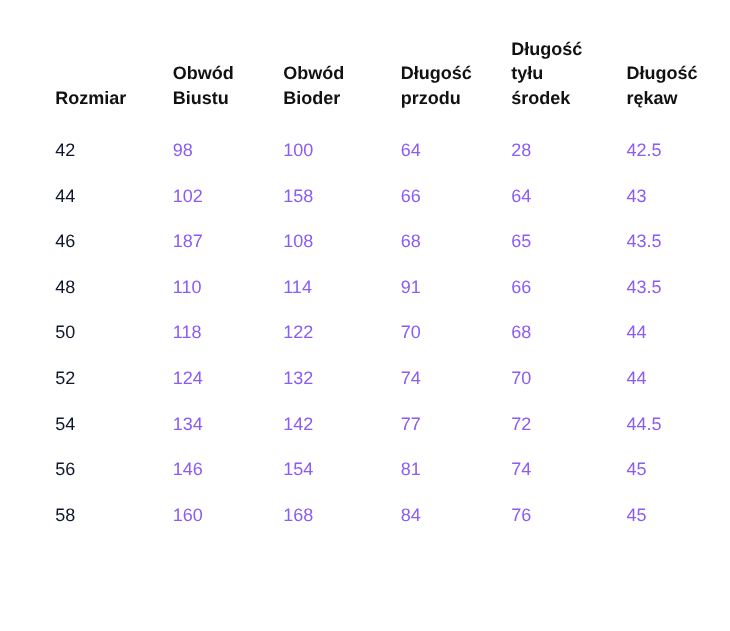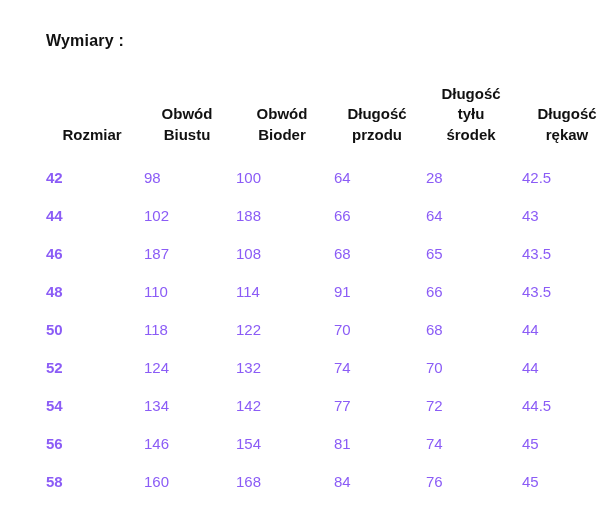--- a/index.html
+++ b/index.html
@@ -27,21 +27,21 @@
     color: #111111;
     letter-spacing: 0.2px;
     margin: 0 0 34px 0;
   }
   table.size-table {
     border-collapse: collapse;
     width: 100%;
     table-layout: fixed;
   }
   table.size-table th {
-    text-align: center;
+    text-align: left;
     vertical-align: bottom;
     font-size: 15px;
     font-weight: bold;
     color: #111111;
     line-height: 1.35;
     padding: 0 6px 14px 0;
   }
   table.size-table th.col-size { width: 92px; margin-left: 28px; }
   table.size-table th.col-bust { width: 86px; }
   table.size-table th.col-hip { width: 92px; }
@@ -50,31 +50,30 @@
   table.size-table th.col-sleeve { width: 90px; }
 
   table.size-table td {
     font-size: 15px;
     color: #8b5cf6;
     padding: 10px 6px 10px 0;
     vertical-align: middle;
     line-height: 1.2;
   }
   table.size-table td.size-cell {
-    font-weight: bold;
-    color: #8b5cf6;
+    font-weight: normal;
+    color: #0f172a;
   }
   .hdr-line { display: block; }
 </style>
 </head>
 <body>
 
 <div class="page">
 
-  <div class="heading">Wymiary :</div>
 
   <table class="size-table">
     <thead>
       <tr>
         <th class="col-size">
           <span class="hdr-line">Rozmiar</span>
         </th>
         <th class="col-bust">
           <span class="hdr-line">Obwód</span>
           <span class="hdr-line">Biustu</span>
@@ -103,21 +102,21 @@
         <td class="size-cell">42</td>
         <td>98</td>
         <td>100</td>
         <td>64</td>
         <td>28</td>
         <td>42.5</td>
       </tr>
       <tr>
         <td class="size-cell">44</td>
         <td>102</td>
-        <td>188</td>
+        <td>158</td>
         <td>66</td>
         <td>64</td>
         <td>43</td>
       </tr>
       <tr>
         <td class="size-cell">46</td>
         <td>187</td>
         <td>108</td>
         <td>68</td>
         <td>65</td>

